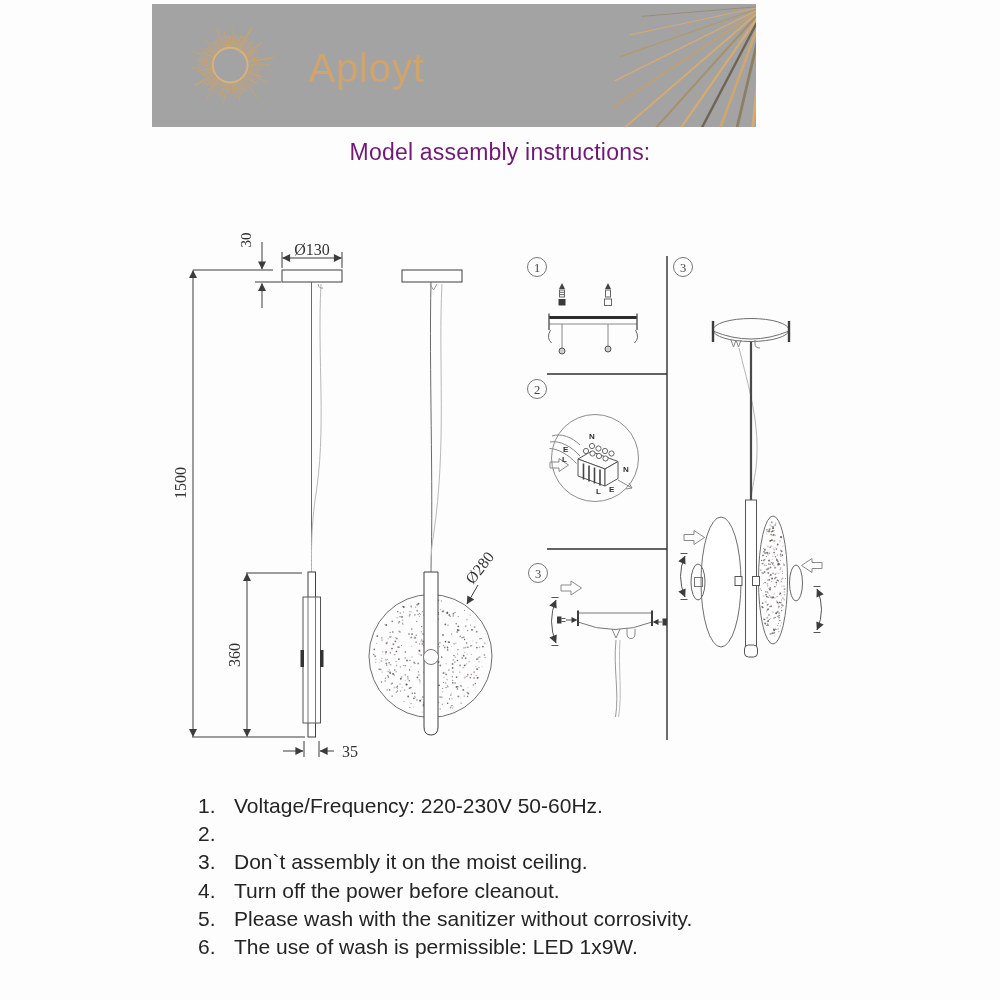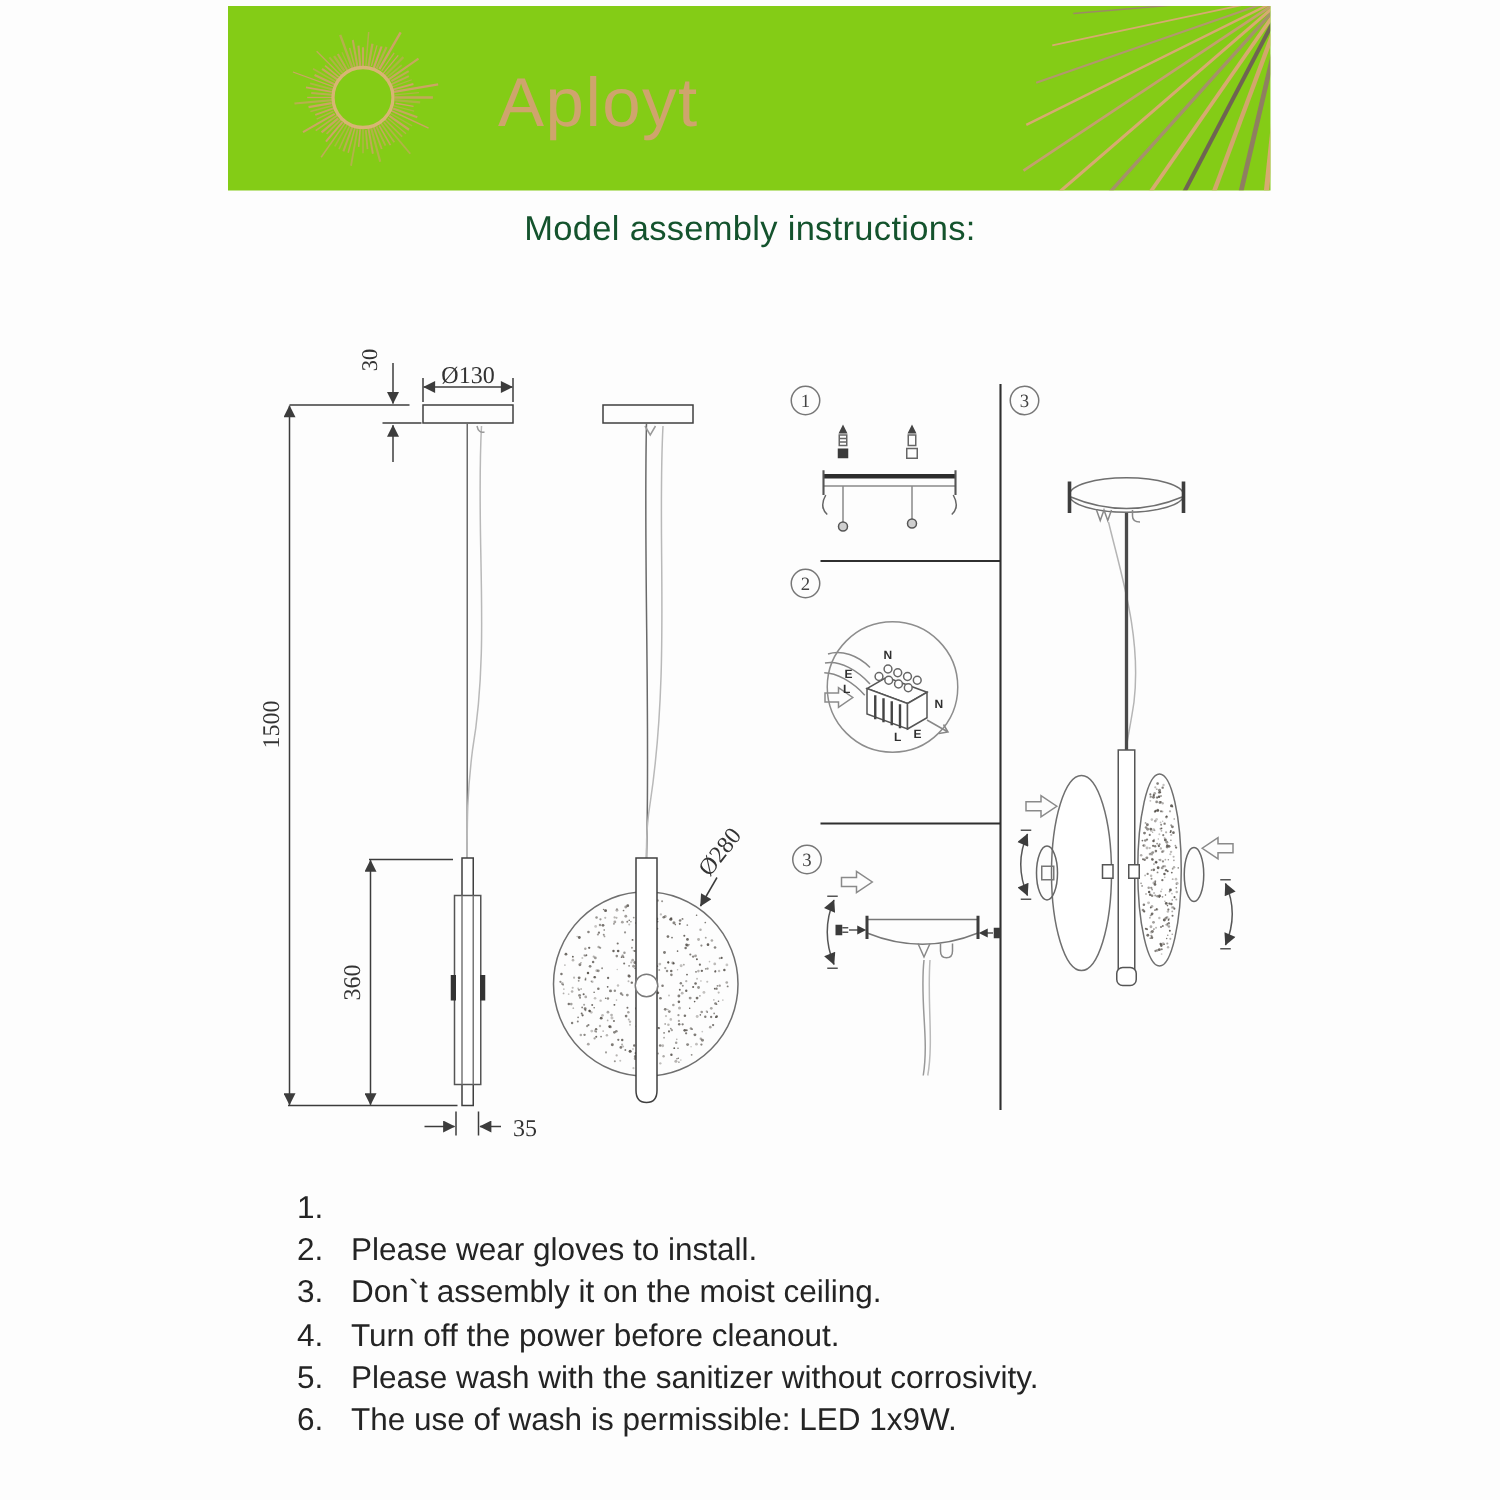--- a/index.html
+++ b/index.html
@@ -1,21 +1,21 @@
 <!DOCTYPE html>
 <html><head>
 <meta charset="utf-8">
 <style>
   html,body{margin:0;padding:0;background:#fff}
   .page{position:relative;width:1000px;height:1000px;background:#fdfdfd;overflow:hidden;
         font-family:"Liberation Sans",sans-serif;color:#262626}
-  .banner{position:absolute;left:152px;top:4px;width:695px;height:123px;background:#84cc16;overflow:hidden}
+  .banner{position:absolute;left:152px;top:4px;width:604px;height:123px;background:#a3a3a3;overflow:hidden}
   .banner svg{display:block;width:100%;height:100%}
   .title-block{position:absolute;left:0;top:138px;width:100%;text-align:center}
-  .title-line{font-size:23px;line-height:29px;color:#14532d;letter-spacing:.2px}
+  .title-line{font-size:23px;line-height:29px;color:#701a75;letter-spacing:.2px}
   .drawing{position:absolute;left:0;top:0;width:1000px;height:1000px}
   .footer{position:absolute;left:198px;top:792px;width:680px}
   .footer-row{display:flex;font-size:21px;line-height:28.2px;color:#242424}
   .footer-num{flex:0 0 36px}
 </style>
 </head>
 <body>
 
 <div class="page">
 
@@ -951,24 +951,24 @@
         <path d="M680.5 553.5 h7 M680.5 599.5 h7" stroke="#555"></path>
         <path d="M817 589 q9 20 0 41" marker-start="url(#ar)" marker-end="url(#ar)" stroke="#555"></path>
         <path d="M813.5 586.5 h7 M813.5 632.5 h7" stroke="#555"></path>
       </g>
     </g>
   </svg>
 
   <div class="footer">
     <div class="footer-row">
       <span class="footer-num">1.</span>
+      <span>Voltage/Frequency: 220-230V 50-60Hz.</span>
     </div>
     <div class="footer-row">
       <span class="footer-num">2.</span>
-      <span>Please wear gloves to install.</span>
     </div>
     <div class="footer-row">
       <span class="footer-num">3.</span>
       <span>Don`t assembly it on the moist ceiling.</span>
     </div>
     <div class="footer-row">
       <span class="footer-num">4.</span>
       <span>Turn off the power before cleanout.</span>
     </div>
     <div class="footer-row">

